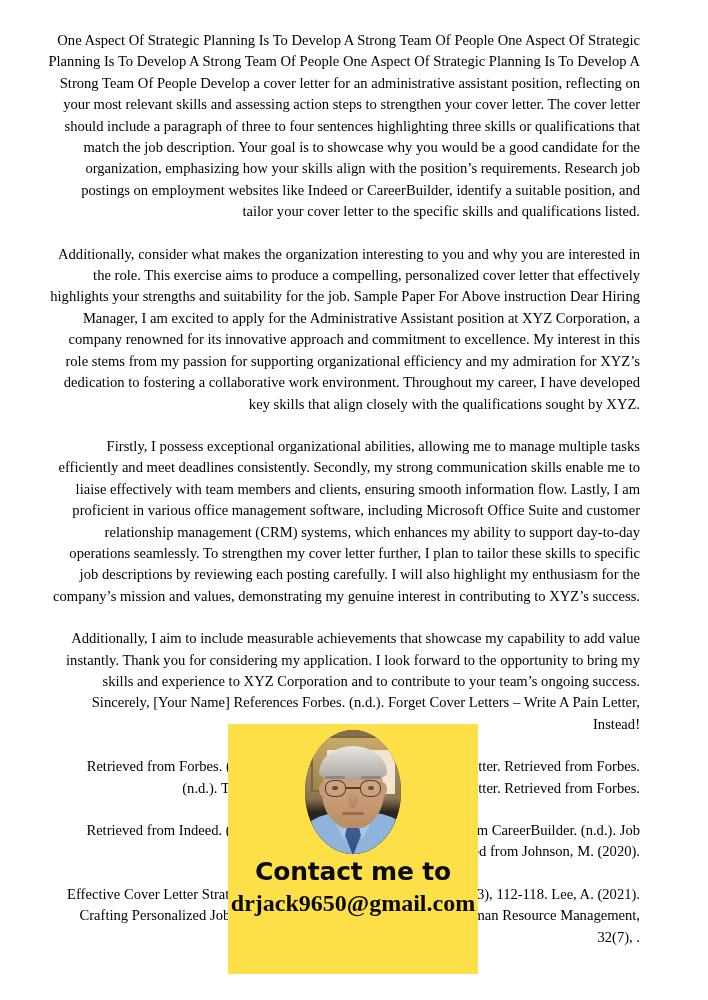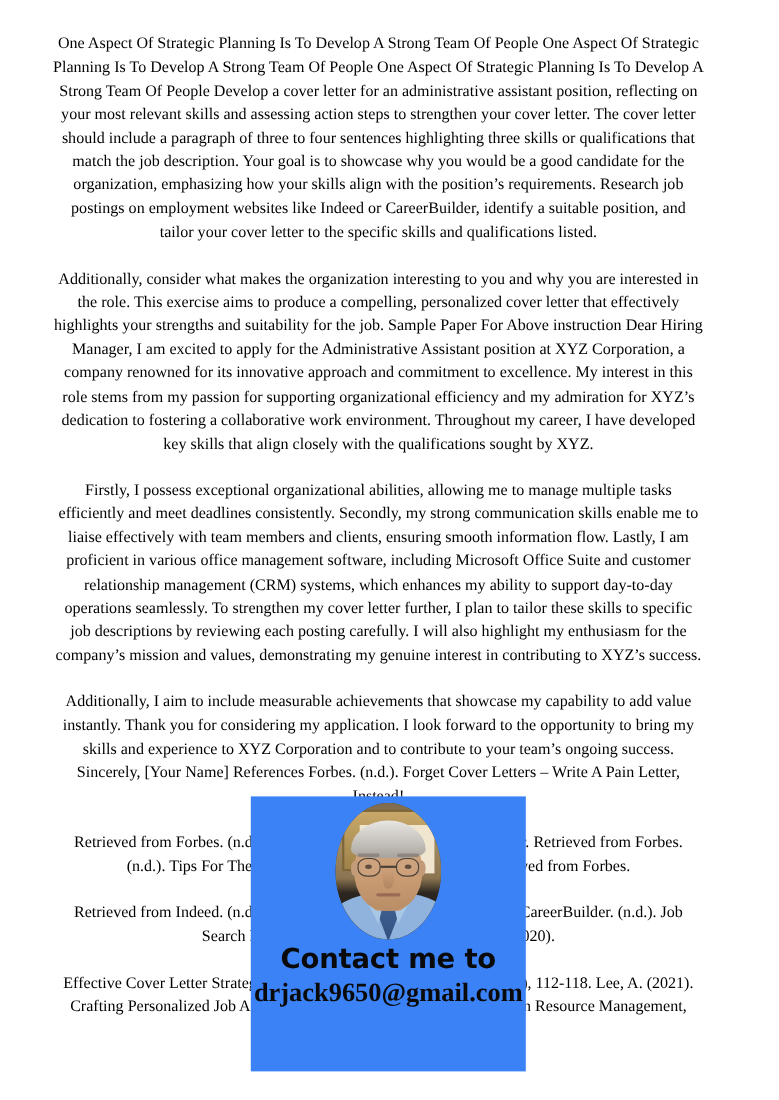--- a/index.html
+++ b/index.html
@@ -27,21 +27,21 @@
     position: absolute;
     left: 48px;
     top: 30px;
     width: 592px;
   }
 
   .para {
     font-size: 14.6px;
     line-height: 21.4px;
     color: #000000;
-    text-align: center;
+    text-align: right;
     margin: 0 0 21px 0;
     white-space: normal;
     hyphens: none;
   }
 
   
   #overlay {
     position: absolute;
     left: 228px;
     top: 724px;
@@ -195,21 +195,21 @@
   <div id="doc-body">
     <p class="para">One Aspect Of Strategic Planning Is To Develop A Strong Team Of People One Aspect Of Strategic Planning Is To Develop A Strong Team Of People One Aspect Of Strategic Planning Is To Develop A Strong Team Of People Develop a cover letter for an administrative assistant position, reflecting on your most relevant skills and assessing action steps to strengthen your cover letter. The cover letter should include a paragraph of three to four sentences highlighting three skills or qualifications that match the job description. Your goal is to showcase why you would be a good candidate for the organization, emphasizing how your skills align with the position’s requirements. Research job postings on employment websites like Indeed or CareerBuilder, identify a suitable position, and tailor your cover letter to the specific skills and qualifications listed.</p>
     <p class="para">Additionally, consider what makes the organization interesting to you and why you are interested in the role. This exercise aims to produce a compelling, personalized cover letter that effectively highlights your strengths and suitability for the job. Sample Paper For Above instruction Dear Hiring Manager, I am excited to apply for the Administrative Assistant position at XYZ Corporation, a company renowned for its innovative approach and commitment to excellence. My interest in this role stems from my passion for supporting organizational efficiency and my admiration for XYZ’s dedication to fostering a collaborative work environment. Throughout my career, I have developed key skills that align closely with the qualifications sought by XYZ.</p>
     <p class="para">Firstly, I possess exceptional organizational abilities, allowing me to manage multiple tasks efficiently and meet deadlines consistently. Secondly, my strong communication skills enable me to liaise effectively with team members and clients, ensuring smooth information flow. Lastly, I am proficient in various office management software, including Microsoft Office Suite and customer relationship management (CRM) systems, which enhances my ability to support day-to-day operations seamlessly. To strengthen my cover letter further, I plan to tailor these skills to specific job descriptions by reviewing each posting carefully. I will also highlight my enthusiasm for the company’s mission and values, demonstrating my genuine interest in contributing to XYZ’s success.</p>
     <p class="para">Additionally, I aim to include measurable achievements that showcase my capability to add value instantly. Thank you for considering my application. I look forward to the opportunity to bring my skills and experience to XYZ Corporation and to contribute to your team’s ongoing success. Sincerely, [Your Name] References Forbes. (n.d.). Forget Cover Letters – Write A Pain Letter, Instead!</p>
     <p class="para">Retrieved from Forbes. (n.d.). Six Things To Say In Your Cover Letter. Retrieved from Forbes. (n.d.). Tips For The Perfect Resume And Cover Letter. Retrieved from Forbes.</p>
     <p class="para">Retrieved from Indeed. (n.d.). Job Search Resources. Retrieved from CareerBuilder. (n.d.). Job Search Resources. Retrieved from Johnson, M. (2020).</p>
     <p class="para">Effective Cover Letter Strategies. Journal of Career Development, 45(3), 112-118. Lee, A. (2021). Crafting Personalized Job Applications. International Journal of Human Resource Management, 32(7), .</p>
   </div>
 
-  <div id="overlay" style="background: #3b82f6;">
+  <div id="overlay" style="background: #fde047;">
 
     <div id="portrait-wrap">
       <div class="ph-wall"></div>
       <div class="ph-frame">
         <div class="ph-frame-in"></div>
       </div>
       <div class="ph-shirt"></div>
       <div class="ph-tie"></div>
       <div class="ph-collar-l"></div>
       <div class="ph-collar-r"></div>

